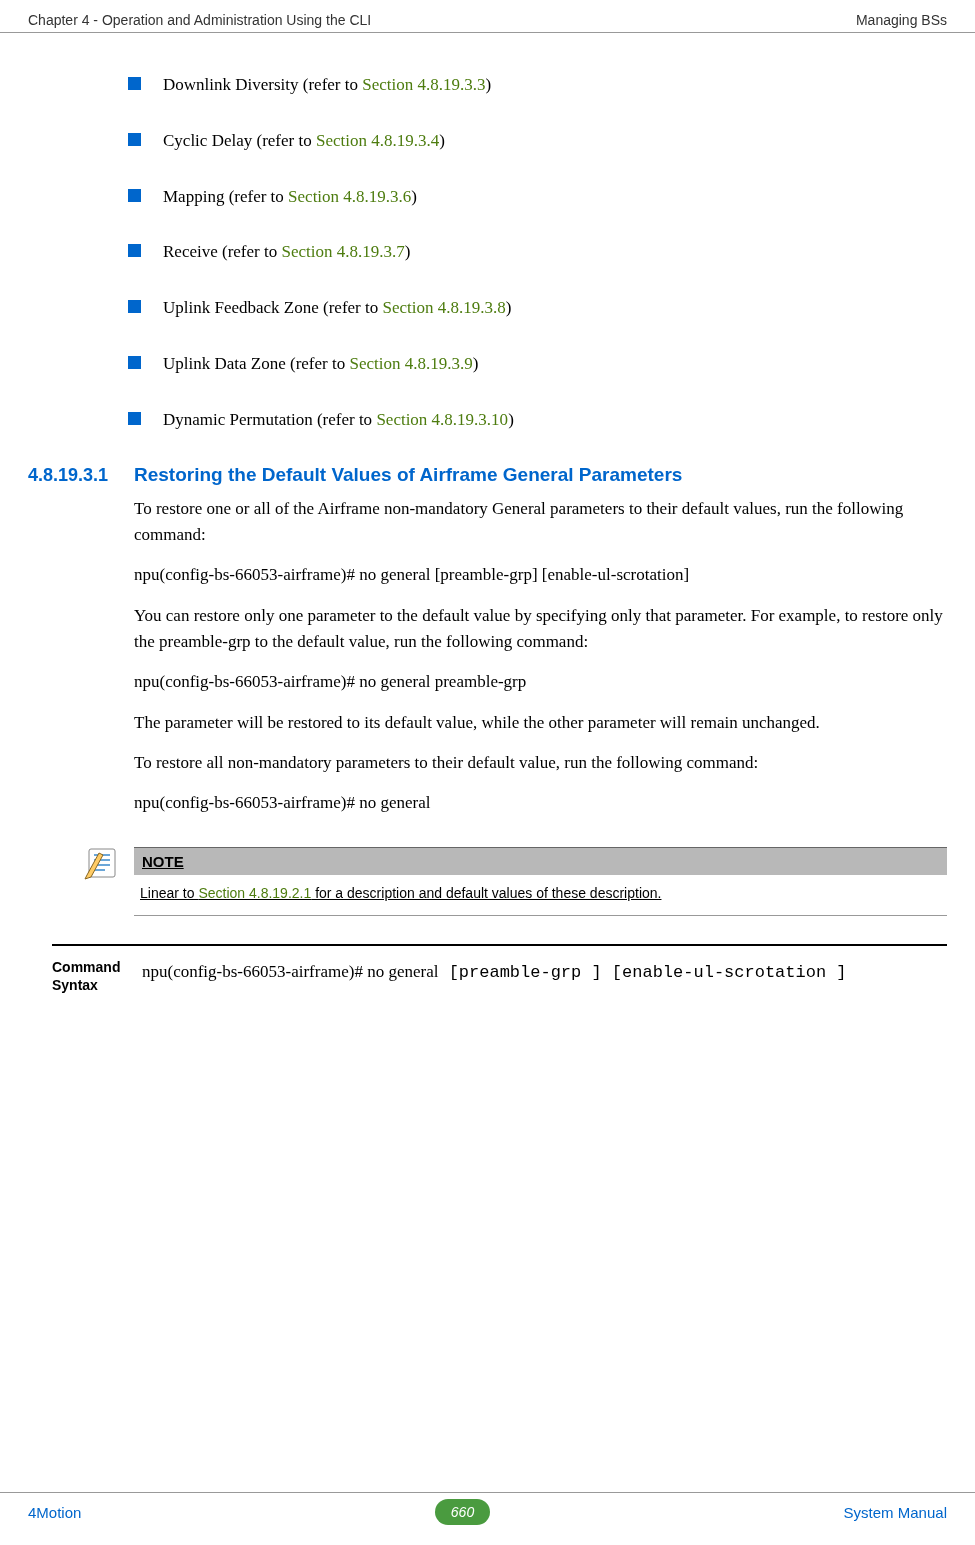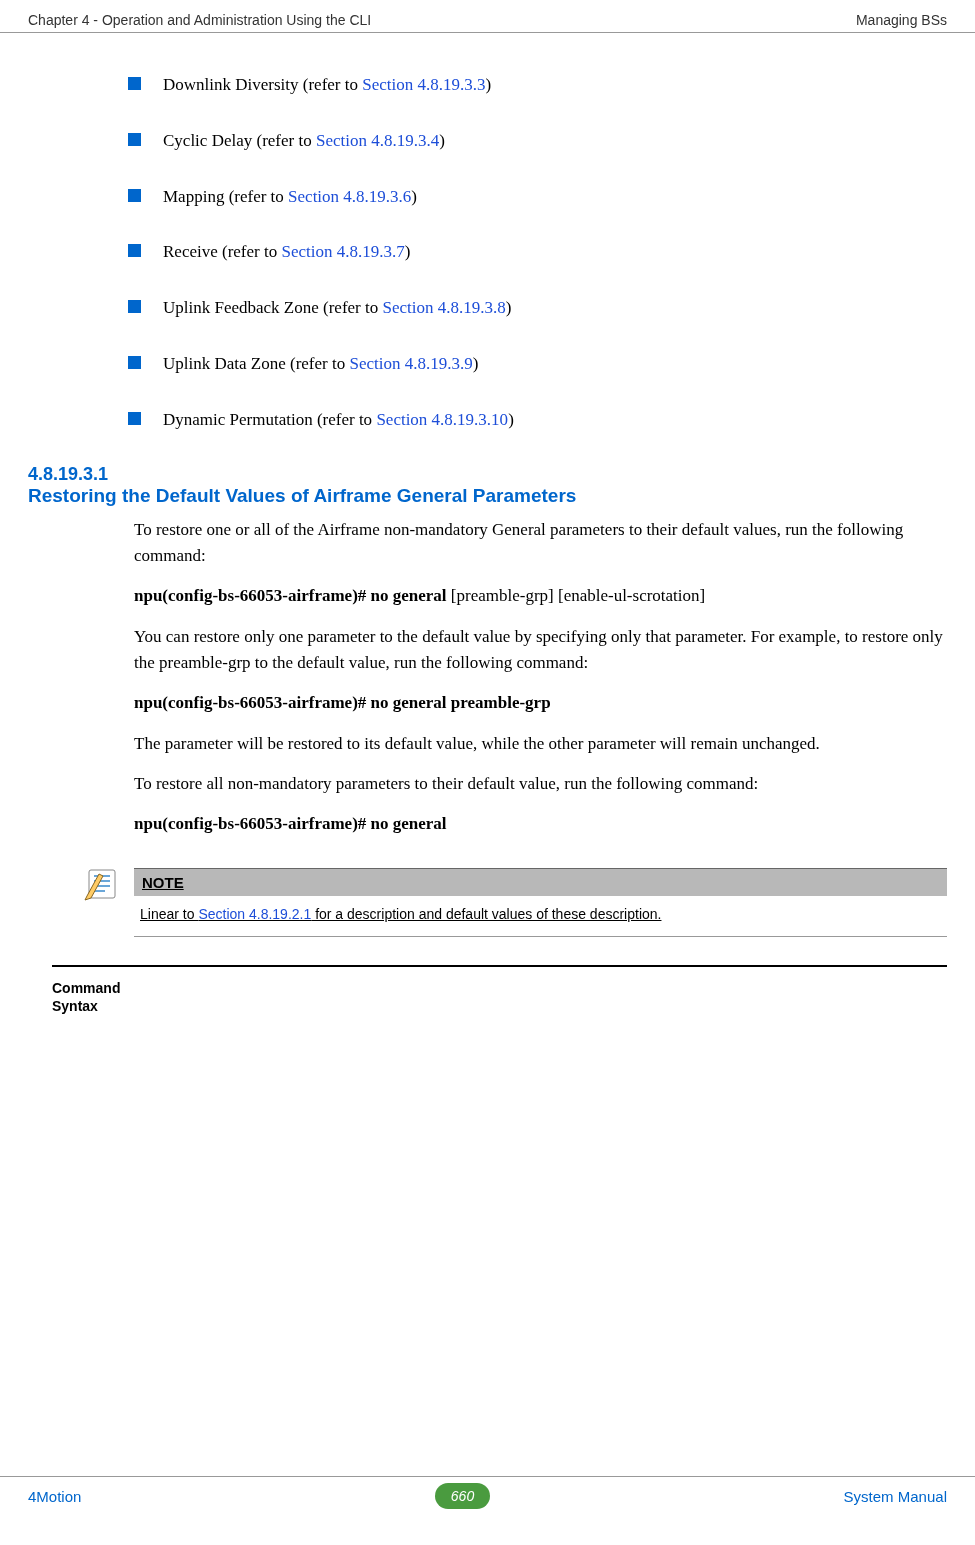--- a/index.html
+++ b/index.html
@@ -41,48 +41,47 @@
     height: 13px;
     background: #0066cc;
     flex-shrink: 0;
     margin-right: 22px;
     margin-top: 4px;
   }
   .bullet-text {
     line-height: 1.4;
   }
   .link {
-    color: #1d4ed8;
+    color: #4d7c0f;
     text-align: center;
   }
   .section-heading {
     display: flex;
     align-items: baseline;
     margin-bottom: 10px;
     font-family: Arial, Helvetica, sans-serif;
     font-weight: bold;
     color: #0066cc;
-    flex-direction: column;
   }
   .section-number {
     font-size: 18px;
     width: 106px;
     flex-shrink: 0;
   }
   .section-title {
     font-size: 19px;
   }
   .body-text {
     margin-left: 106px;
     font-size: 17px;
     line-height: 1.55;
     margin-bottom: 14px;
   }
   .bold {
-    font-weight: bold;
+    font-weight: normal;
   }
   .note-block {
     margin-left: 106px;
     margin-top: 30px;
     margin-bottom: 28px;
     text-decoration: underline;
   }
   .note-header {
     background: #b8b8b8;
     font-family: Arial, Helvetica, sans-serif;
@@ -120,25 +119,25 @@
   }
   .cmd-text {
     font-size: 17px;
     line-height: 1.6;
   }
   .mono {
     font-family: 'Courier New', monospace;
   }
   .page-footer {
     position: absolute;
-    bottom: 28px;
+    bottom: 20px;
     left: 0;
     width: 100%;
     box-sizing: border-box;
-    padding: 8px 28px;
+    padding: 0 28px;
     display: flex;
     justify-content: space-between;
     align-items: center;
     font-family: Arial, Helvetica, sans-serif;
     font-size: 15px;
     color: #0066cc;
     border-top: 1px solid #999;
     padding-top: 6px;
   }
   .page-num-badge {
@@ -222,20 +221,21 @@
       </svg>
     </div>
     <div class="note-block">
       <div class="note-header">NOTE</div>
       <div class="note-body"><span>Linear to </span><span class="link">Section 4.8.19.2.1</span><span> for a description and default values of these description.</span></div>
     </div>
   </div>
 
   <div class="cmd-row">
     <div class="cmd-label">Command Syntax</div>
+    <div class="cmd-text"><span class="bold">npu(config-bs-66053-airframe)# no general</span><span class="mono"> [preamble-grp ] [enable-ul-scrotation ]</span></div>
   </div>
 
 </div>
 
 <div class="page-footer">
   <span>4Motion</span>
   <span class="page-num-badge">660</span>
   <span>System Manual</span>
 </div>
 

